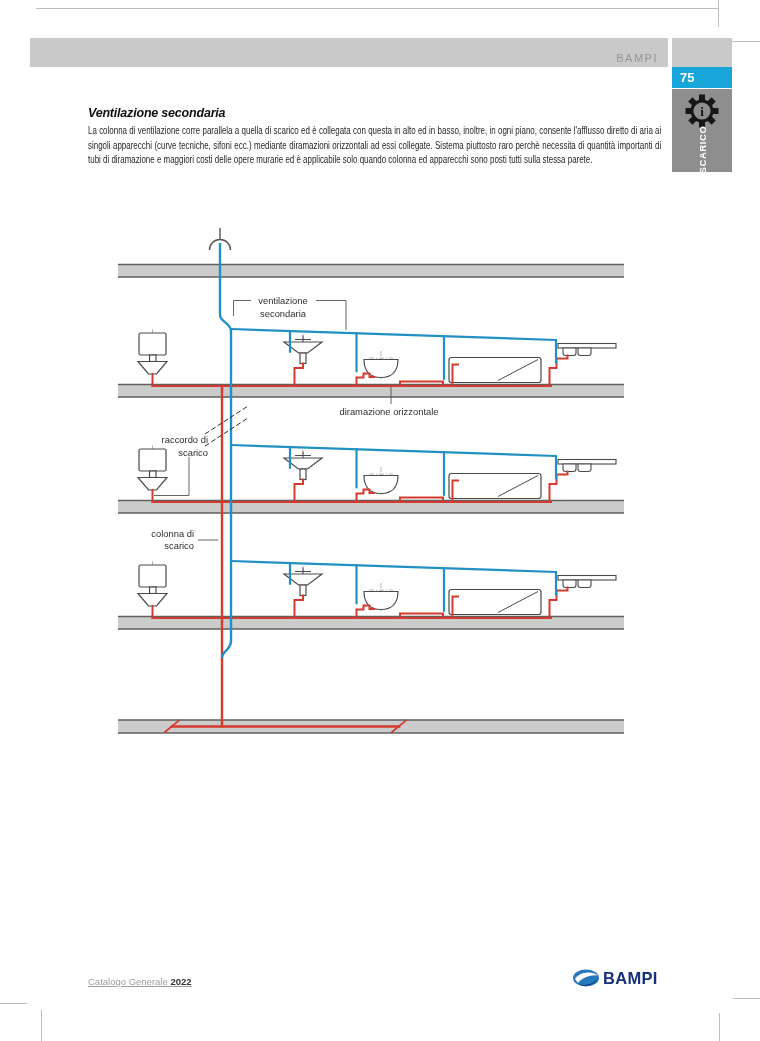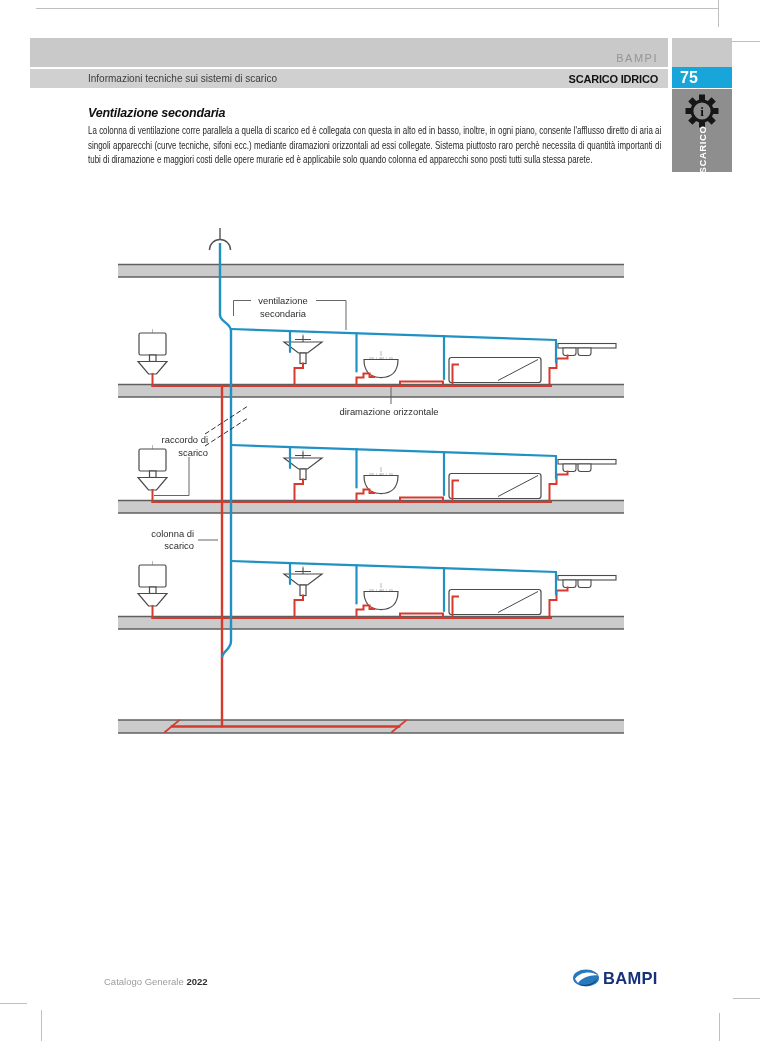--- a/index.html
+++ b/index.html
@@ -11,57 +11,53 @@
   
   .band1{position:absolute;left:30px;top:38px;width:638px;height:29px;background:#c9c9c9;
          display:flex;justify-content:flex-end;align-items:flex-end;}
   .brand{font-size:11px;color:#959595;letter-spacing:1.5px;padding:0 10px 3px 0;}
   .band2{position:absolute;left:30px;top:69px;width:638px;height:19px;background:#d0d0d0;
          display:flex;justify-content:space-between;align-items:center;}
   .band2 .left{font-size:10px;color:#3c3c3c;padding-left:58px;}
   .band2 .right{font-size:11px;font-weight:bold;color:#121212;padding-right:10px;letter-spacing:-0.2px;}
   .cornerblock{position:absolute;left:672px;top:38px;width:60px;height:29px;background:#c9c9c9;}
   .pagenum{position:absolute;left:672px;top:67px;width:60px;height:21px;background:#18a5d9;
-           color:#fff;font-weight:bold;font-size:16px;display:flex;align-items:center;padding-left:8px;box-sizing:border-box;}
+           color:#fff;font-weight:bold;font-size:13px;display:flex;align-items:center;padding-left:8px;box-sizing:border-box;}
   .tab{position:absolute;left:672px;top:89px;width:60px;height:83px;background:#8e8e8e;}
   .tab .gearwrap{position:absolute;left:0;top:2px;width:60px;height:40px;display:flex;justify-content:center;align-items:center;}
   .tab .vlabel{position:absolute;left:0;top:37px;width:60px;height:46px;display:flex;justify-content:center;align-items:center;}
   .tab .vlabel span{display:block;transform:rotate(-90deg);white-space:nowrap;
         color:#fff;font-weight:bold;font-size:9.5px;letter-spacing:0.6px;}
   
   .title{position:absolute;left:88px;top:106px;font-size:12.5px;font-weight:bold;color:#101010;letter-spacing:-0.2px;font-style:italic;}
   .bodytext{position:absolute;left:88px;top:124px;width:735px;transform:scaleX(0.78);transform-origin:left top;
             font-size:10.2px;line-height:14.6px;color:#262626;text-align:justify;}
   
   .diagram{position:absolute;left:100px;top:215px;width:560px;height:545px;}
   .diagram text{font-family:"Liberation Sans",sans-serif;font-size:9.4px;fill:#2e2e2e;}
   
-  .footer{position:absolute;left:104px;top:976px;font-size:9.5px;color:#9c9c9c;}
+  .footer{position:absolute;left:88px;top:976px;font-size:9.5px;color:#9c9c9c;text-decoration:underline;}
   .footer b{color:#2f2f2f;font-weight:bold;}
   .logo{position:absolute;left:572px;top:963px;}
 </style>
 </head>
 <body>
 
 <div class="page">
 
   <div class="mark" style="left:36px;top:8px;width:682px;height:1px;"></div>
   <div class="mark" style="left:718px;top:0;width:1px;height:27px;"></div>
   <div class="mark" style="left:732px;top:41px;width:28px;height:1px;"></div>
   <div class="mark" style="left:0;top:1003px;width:27px;height:1px;"></div>
   <div class="mark" style="left:41px;top:1010px;width:1px;height:31px;"></div>
   <div class="mark" style="left:733px;top:998px;width:27px;height:1px;"></div>
   <div class="mark" style="left:719px;top:1013px;width:1px;height:28px;"></div>
 
   <div class="band1">
     <span class="brand">BAMPI</span>
-  </div>
-  <div class="band2">
-    <span class="left">Informazioni tecniche sui sistemi di scarico</span>
-    <span class="right">SCARICO IDRICO</span>
   </div>
   <div class="cornerblock"></div>
   <div class="pagenum">75</div>
 
   <div class="tab">
     <div class="gearwrap">
       <svg width="38" height="38" viewBox="-19 -19 38 38">
         <g fill="#161616">
           <g id="teeth">
             <rect x="-3" y="-16.5" width="6" height="6"></rect>

